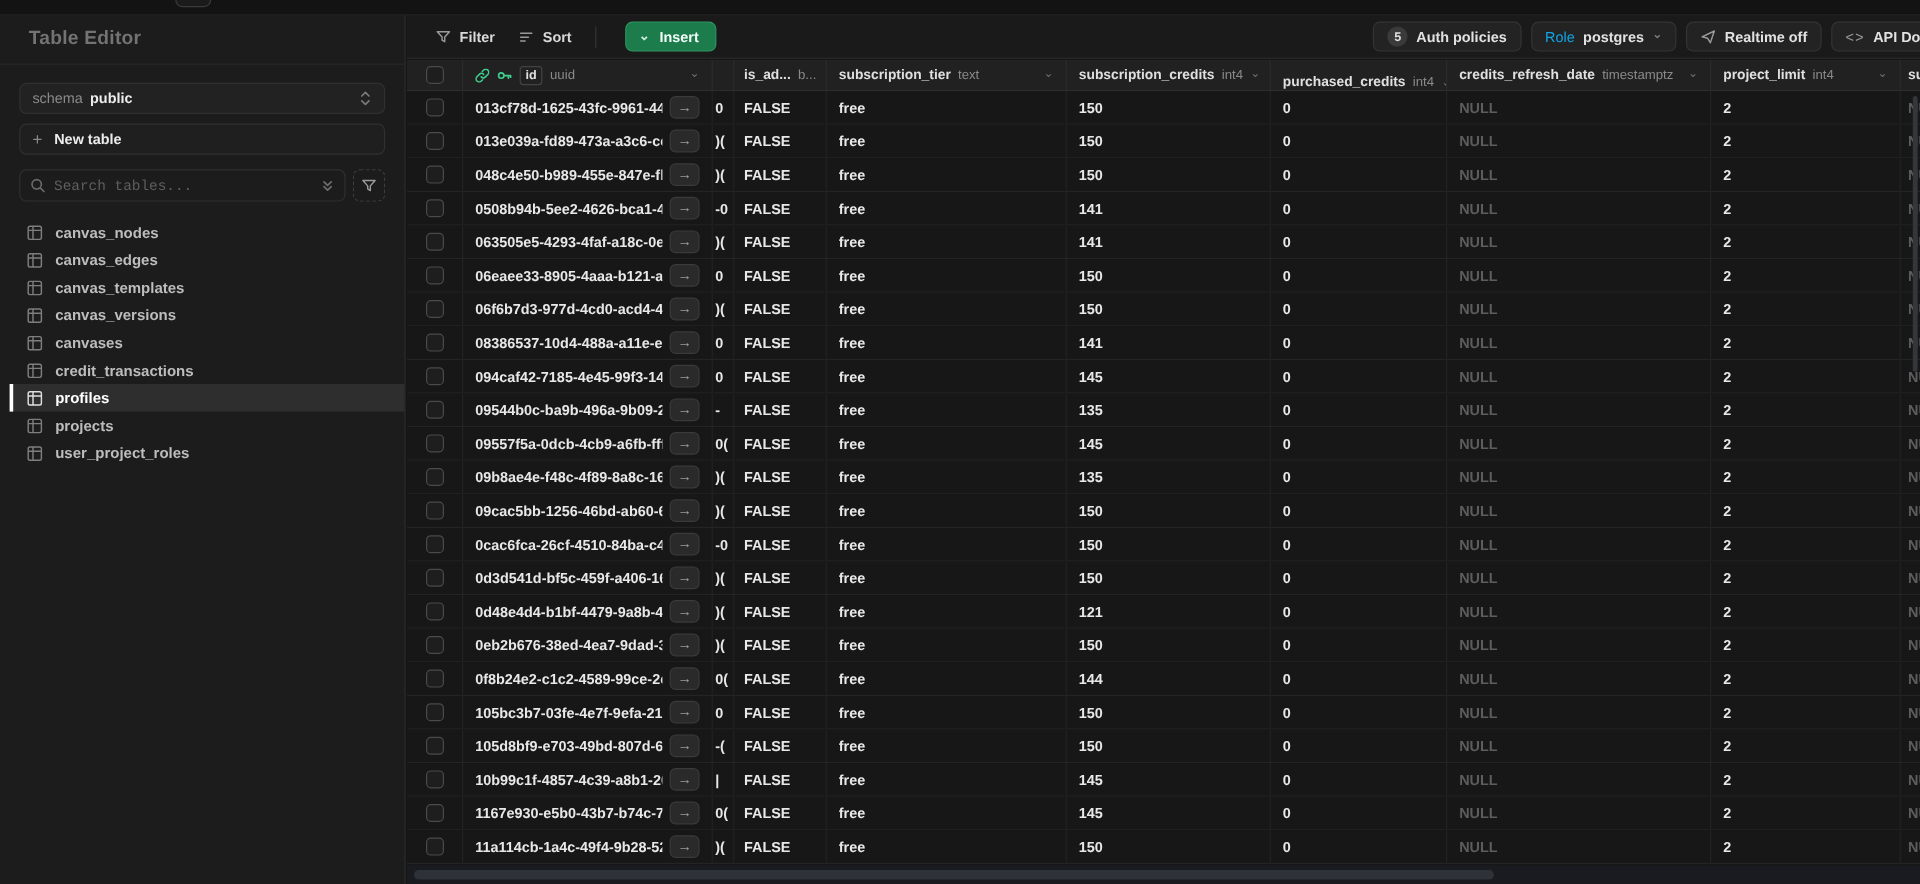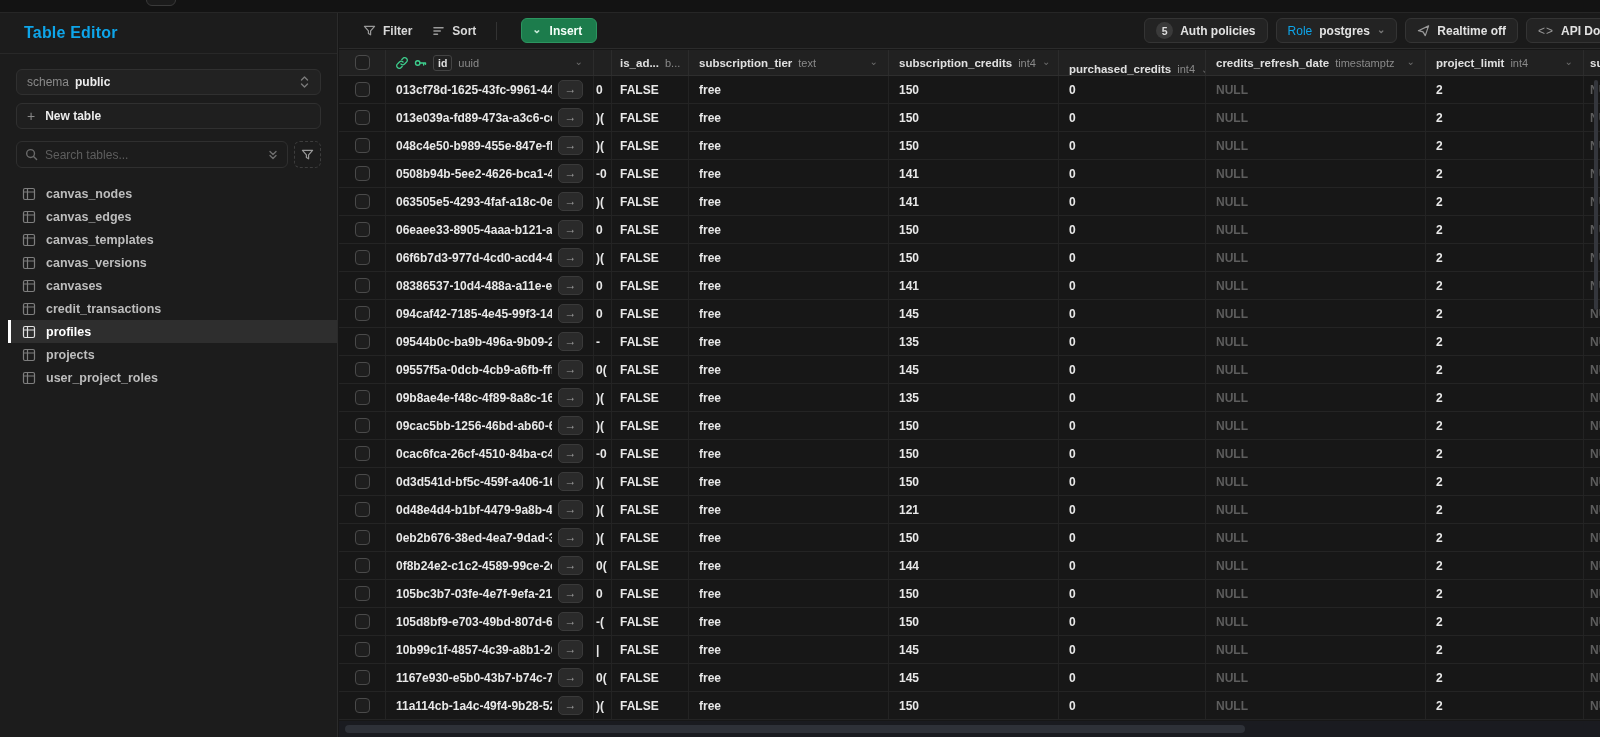--- a/index.html
+++ b/index.html
@@ -7,40 +7,40 @@
   #app {
     position:relative; width:1600px; height:737px; overflow:hidden;
     background:#171717; font-family:"Liberation Sans", sans-serif; color:#e6e6e6;
   }
   
   .topstrip { position:absolute; top:0; left:0; width:1600px; height:13px; background:#131313; border-bottom:1px solid #262626; }
   .top-pill { position:absolute; top:-6px; left:146px; width:30px; height:12px; border:1px solid #3a3a3a; border-radius:7px; background:#1b1b1b; }
   
   .sidebar { position:absolute; top:13px; left:0; bottom:0; width:338px; background:#1c1c1c; border-right:1px solid #2b2b2b; }
   .sb-header { height:41px; display:flex; align-items:center; padding:0 24px; border-bottom:1px solid #282828; }
-  .sb-title { font-size:16px; font-weight:700; color:#0ea5e9; letter-spacing:.2px; }
+  .sb-title { font-size:16px; font-weight:700; color:#737373; letter-spacing:.2px; }
   .sb-controls { padding:15px 16px 0 16px; }
   .select-box, .newtable-btn {
     height:26px; border:1px solid #303030; background:#222222; border-radius:6px;
     display:flex; align-items:center; padding:0 10px; font-size:12px; margin-bottom:8px; cursor:pointer;
   }
   .select-label { color:#8a8a8a; margin-right:6px; }
   .select-value { color:#ececec; font-weight:700; }
   .updown { margin-left:auto; color:#7a7a7a; display:flex; }
   .newtable-btn { background:#1f1f1f; }
   .plus-glyph { color:#8a8a8a; font-size:14px; margin-right:10px; font-weight:400; }
   .newtable-label { color:#ececec; font-weight:700; }
   .search-row { display:flex; gap:6px; margin-top:12px; }
   .search-box {
     flex:1; height:27px; border:1px solid #2f2f2f; background:#1c1c1c; border-radius:6px;
     display:flex; align-items:center; padding:0 8px; gap:7px;
   }
   .search-box input {
     flex:1; background:transparent; border:none; outline:none; color:#cfcfcf;
-    font-size:12px; font-family:Liberation Sans, sans-serif;
+    font-size:12px; font-family:Liberation Mono, monospace;
   }
   .search-box input::placeholder { color:#5e5e5e; }
   .sb-filter-btn {
     width:27px; height:27px; border:1px dashed #3d3d3d; border-radius:6px; background:transparent;
     display:flex; align-items:center; justify-content:center; cursor:pointer;
   }
   .tables-list { margin-top:14px; margin-left:8px; }
   .tbl-item {
     height:23px; display:flex; align-items:center; gap:10px; padding-left:14px; padding-right:10px;
     position:relative; font-size:12.5px; color:#bdbdbd; font-weight:600; cursor:pointer;

